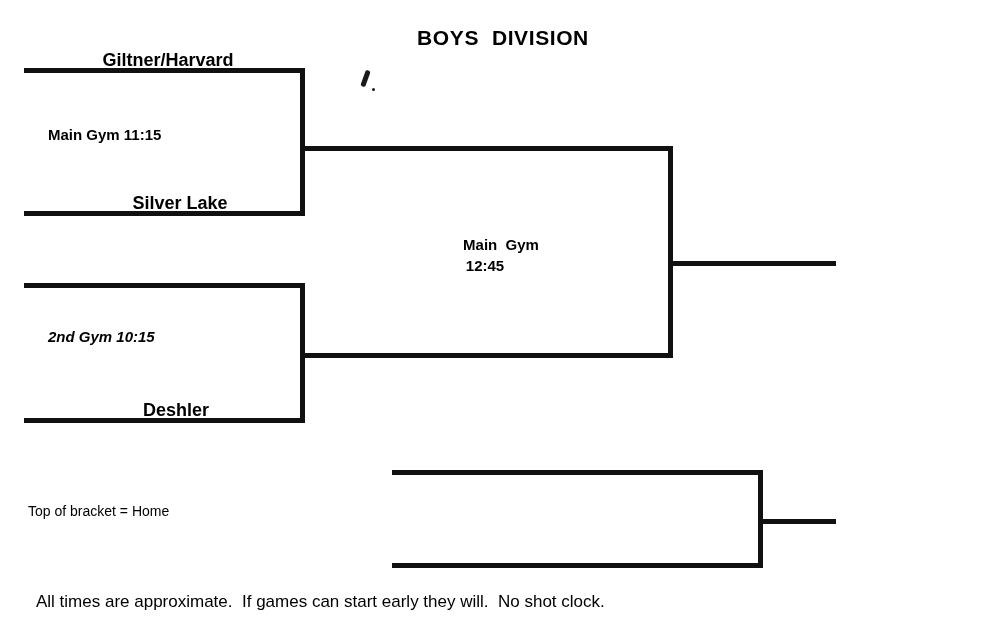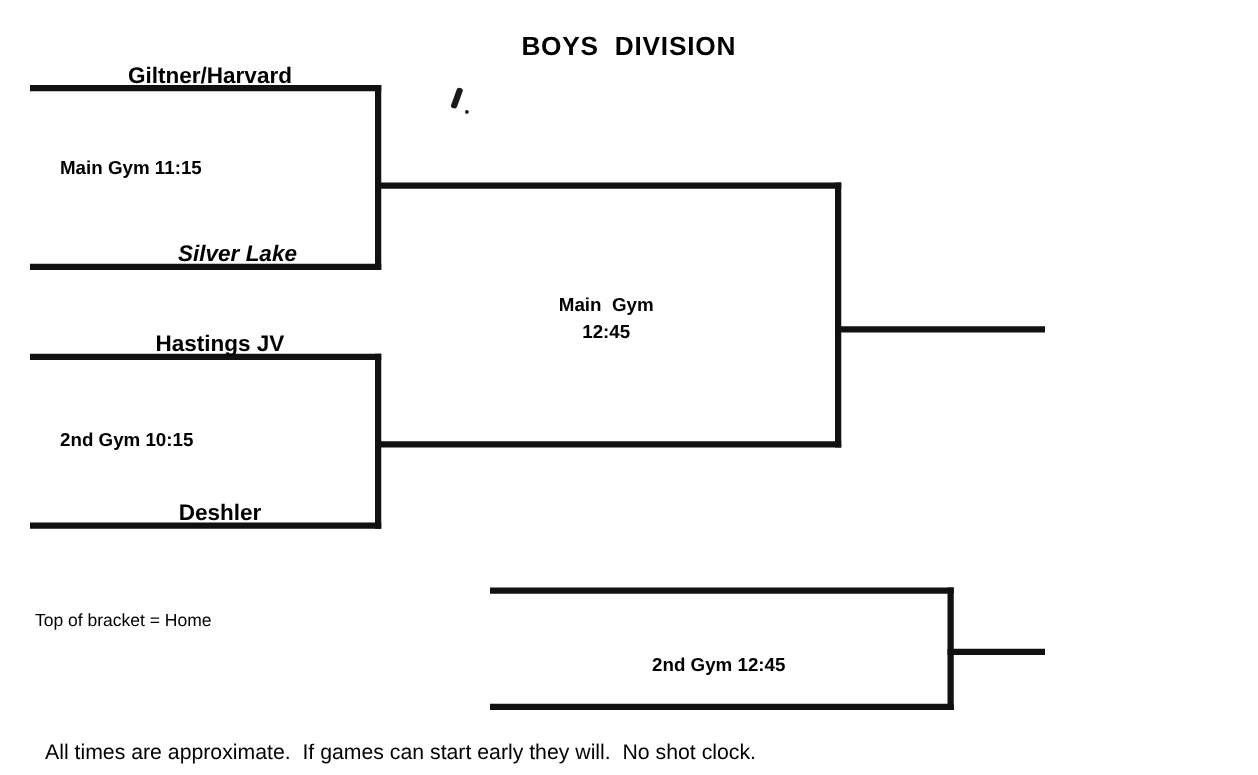--- a/index.html
+++ b/index.html
@@ -65,21 +65,21 @@
 
   
   .note {
     position: absolute;
     font-weight: normal;
     white-space: pre;
   }
   .note-bracket {
     font-size: 14px;
     left: 28px;
-    top: 488px;
+    top: 503px;
   }
   .note-times {
     font-size: 17px;
     left: 36px;
     top: 592px;
   }
 
   
   .speck {
     position: absolute;
@@ -111,49 +111,47 @@
   <div class="hline" style="left:24px; top:68px; width:281px;"></div>
 
   <div class="hline" style="left:24px; top:211px; width:281px;"></div>
 
   <div class="vline" style="left:300px; top:68px; height:148px;"></div>
 
   <div class="lbl lbl-team lbl-center" style="left:88px; top:50px; width:160px;">Giltner/Harvard</div>
 
   <div class="lbl lbl-game" style="left:48px; top:126px;">Main Gym 11:15</div>
 
-  <div class="lbl lbl-team lbl-center" style="left:110px; top:193px; width:160px;font-style:italic;">Silver Lake</div>
+  <div class="lbl lbl-team lbl-center" style="left:100px; top:193px; width:160px;">Silver Lake</div>
 
   <div class="hline" style="left:24px; top:283px; width:281px;"></div>
   <div class="hline" style="left:24px; top:418px; width:281px;"></div>
   <div class="vline" style="left:300px; top:283px; height:140px;"></div>
 
-  <div class="lbl lbl-team lbl-center" style="left:96px; top:265px; width:160px;">Hastings JV</div>
 
-  <div class="lbl lbl-game" style="left:48px; top:344px;">2nd Gym 10:15</div>
+  <div class="lbl lbl-game" style="left:48px; top:328px;font-style:italic;">2nd Gym 10:15</div>
 
   <div class="lbl lbl-team lbl-center" style="left:96px; top:400px; width:160px;text-align:center;">Deshler</div>
 
   <div class="hline" style="left:300px; top:146px; width:373px;"></div>
 
   <div class="hline" style="left:300px; top:353px; width:373px;"></div>
 
   <div class="vline" style="left:668px; top:146px; height:212px;"></div>
 
   <div class="hline" style="left:668px; top:261px; width:278px;"></div>
 
-  <div class="lbl lbl-game lbl-center" style="left:400px; top:236px; width:170px;">Main  Gym</div>
+  <div class="lbl lbl-game lbl-center" style="left:416px; top:236px; width:170px;">Main  Gym</div>
   <div class="lbl lbl-game lbl-center" style="left:400px; top:257px; width:170px;">12:45</div>
 
   <div class="hline" style="left:392px; top:470px; width:371px;"></div>
   <div class="hline" style="left:392px; top:563px; width:371px;"></div>
   <div class="vline" style="left:758px; top:470px; height:98px;"></div>
   <div class="hline" style="left:758px; top:519px; width:188px;"></div>
 
-  <div class="lbl lbl-game lbl-center" style="left:455px; top:524px; width:240px;">2nd Gym 12:45</div>
 
   <div class="note note-bracket">Top of bracket = Home</div>
 
   <div class="note note-times">All times are approximate.  If games can start early they will.  No shot clock.</div>
 
   <div class="speck speck-main"></div>
   <div class="speck speck-dot"></div>
 
 </div>
 

